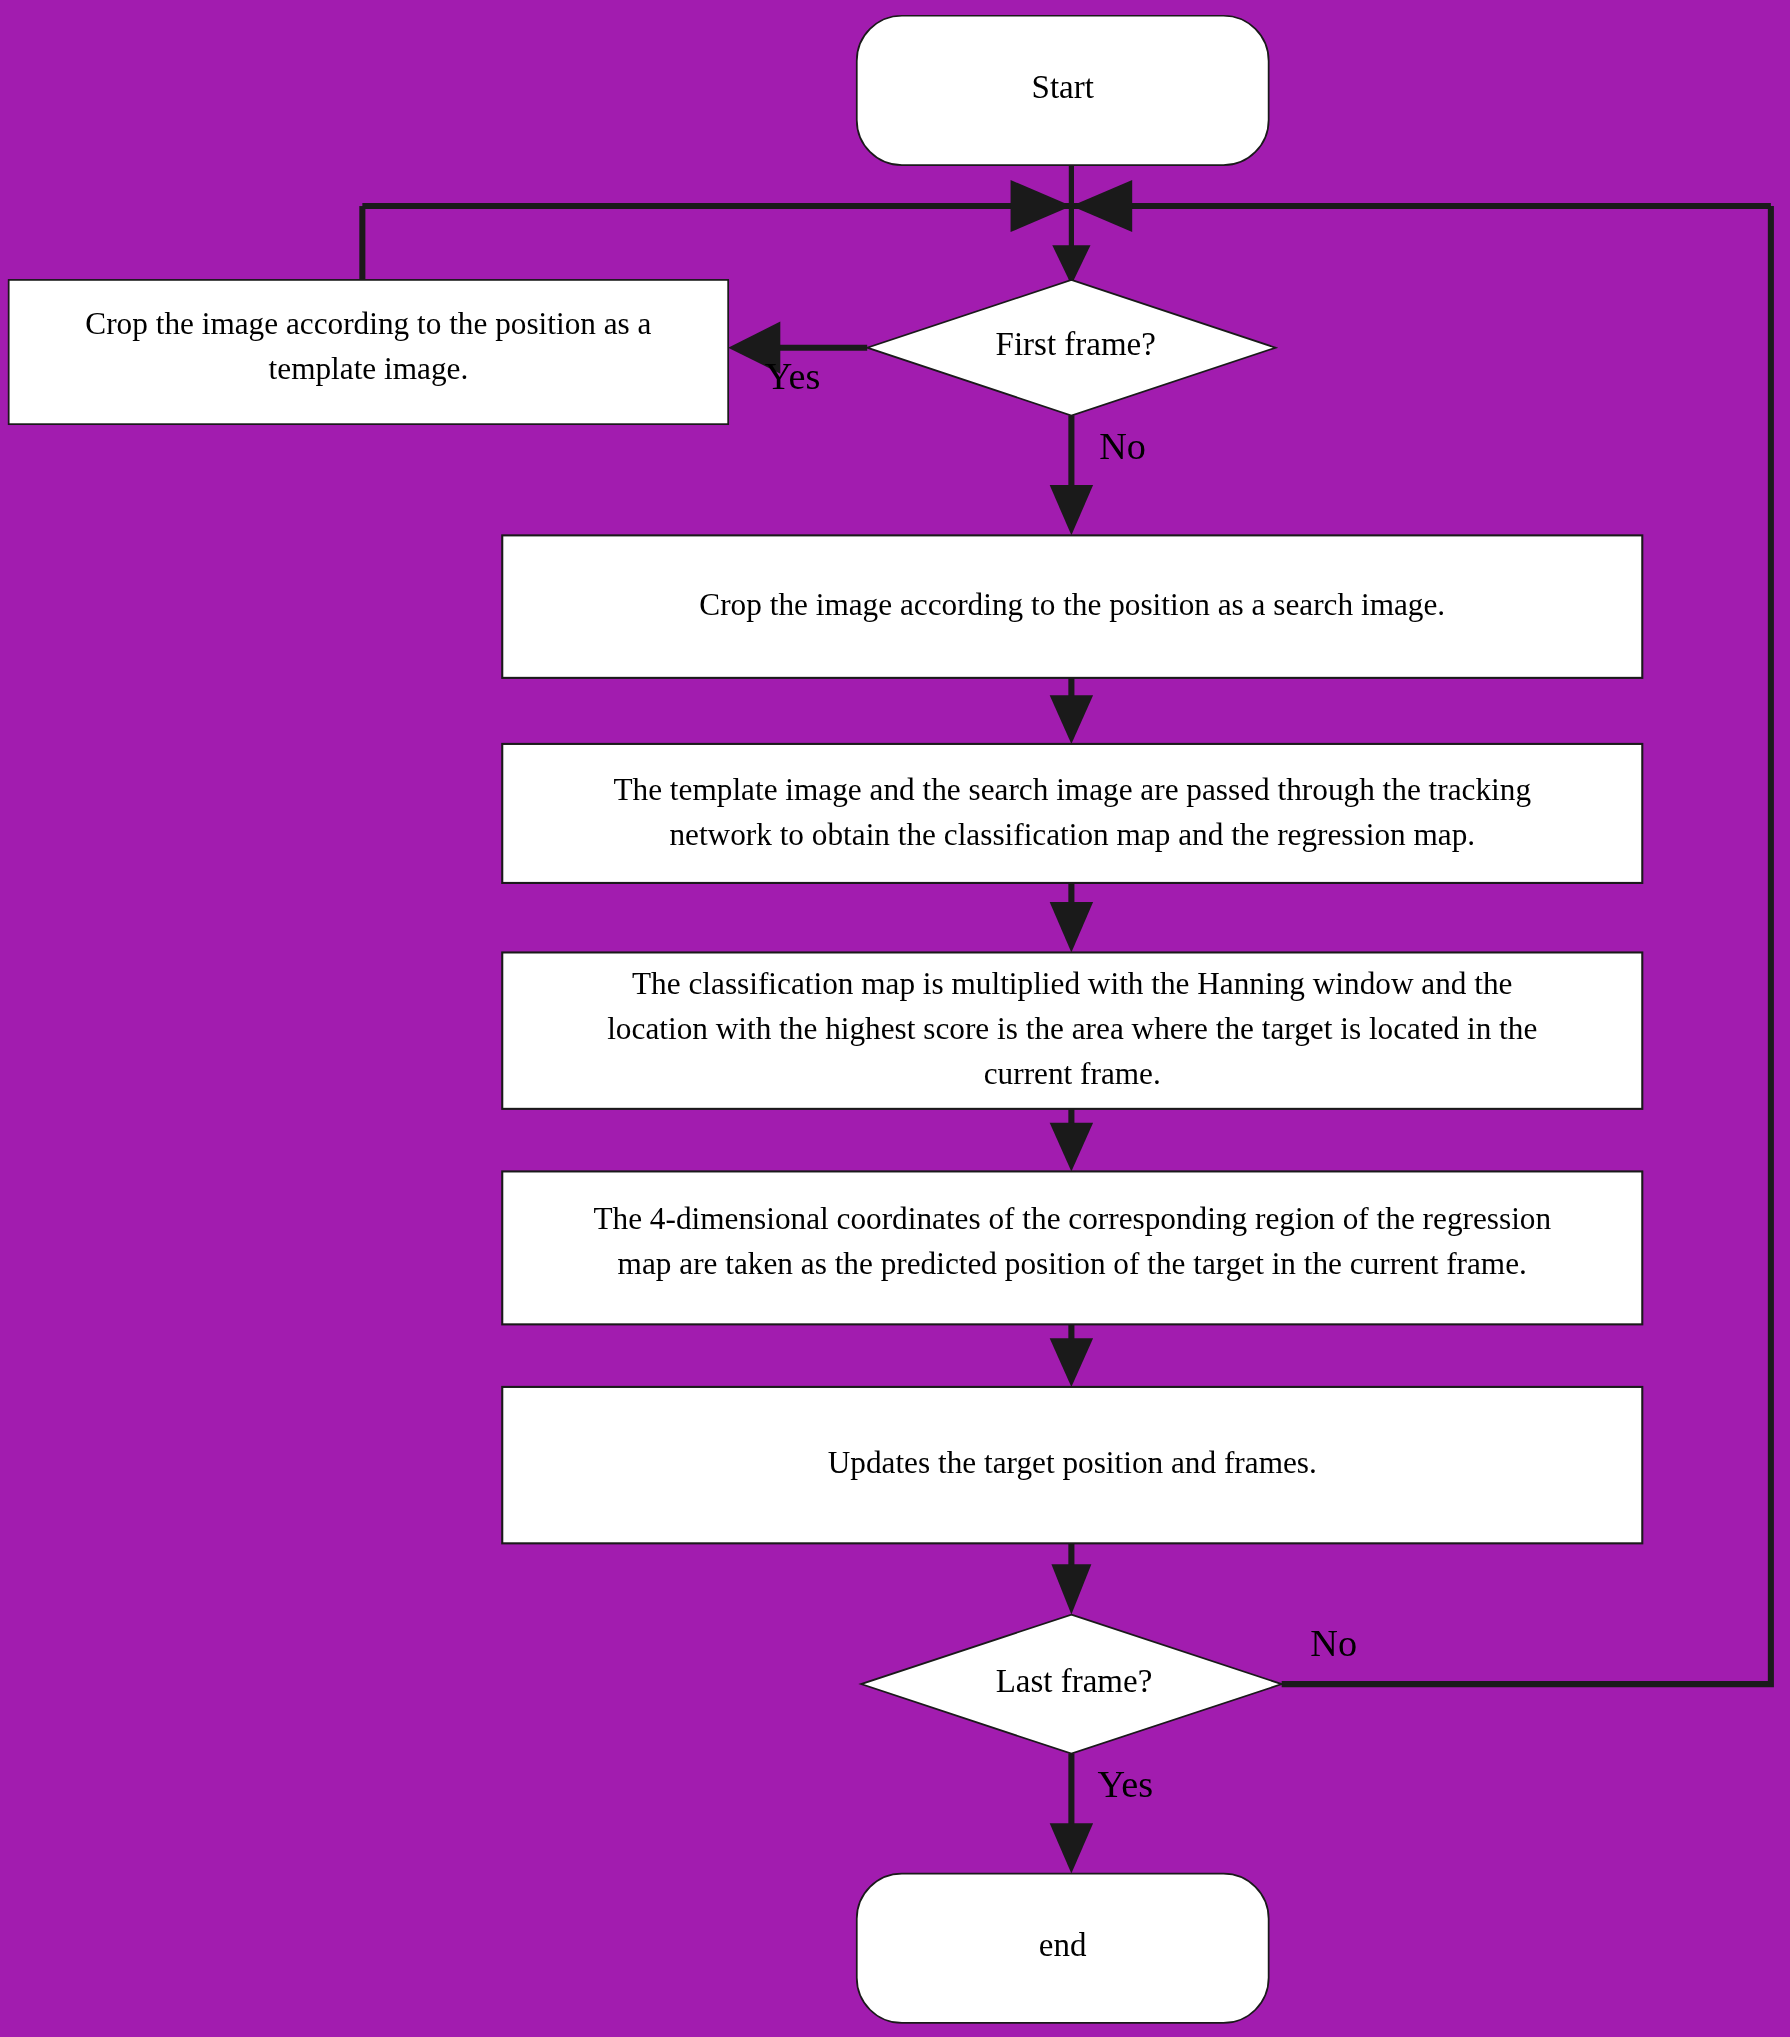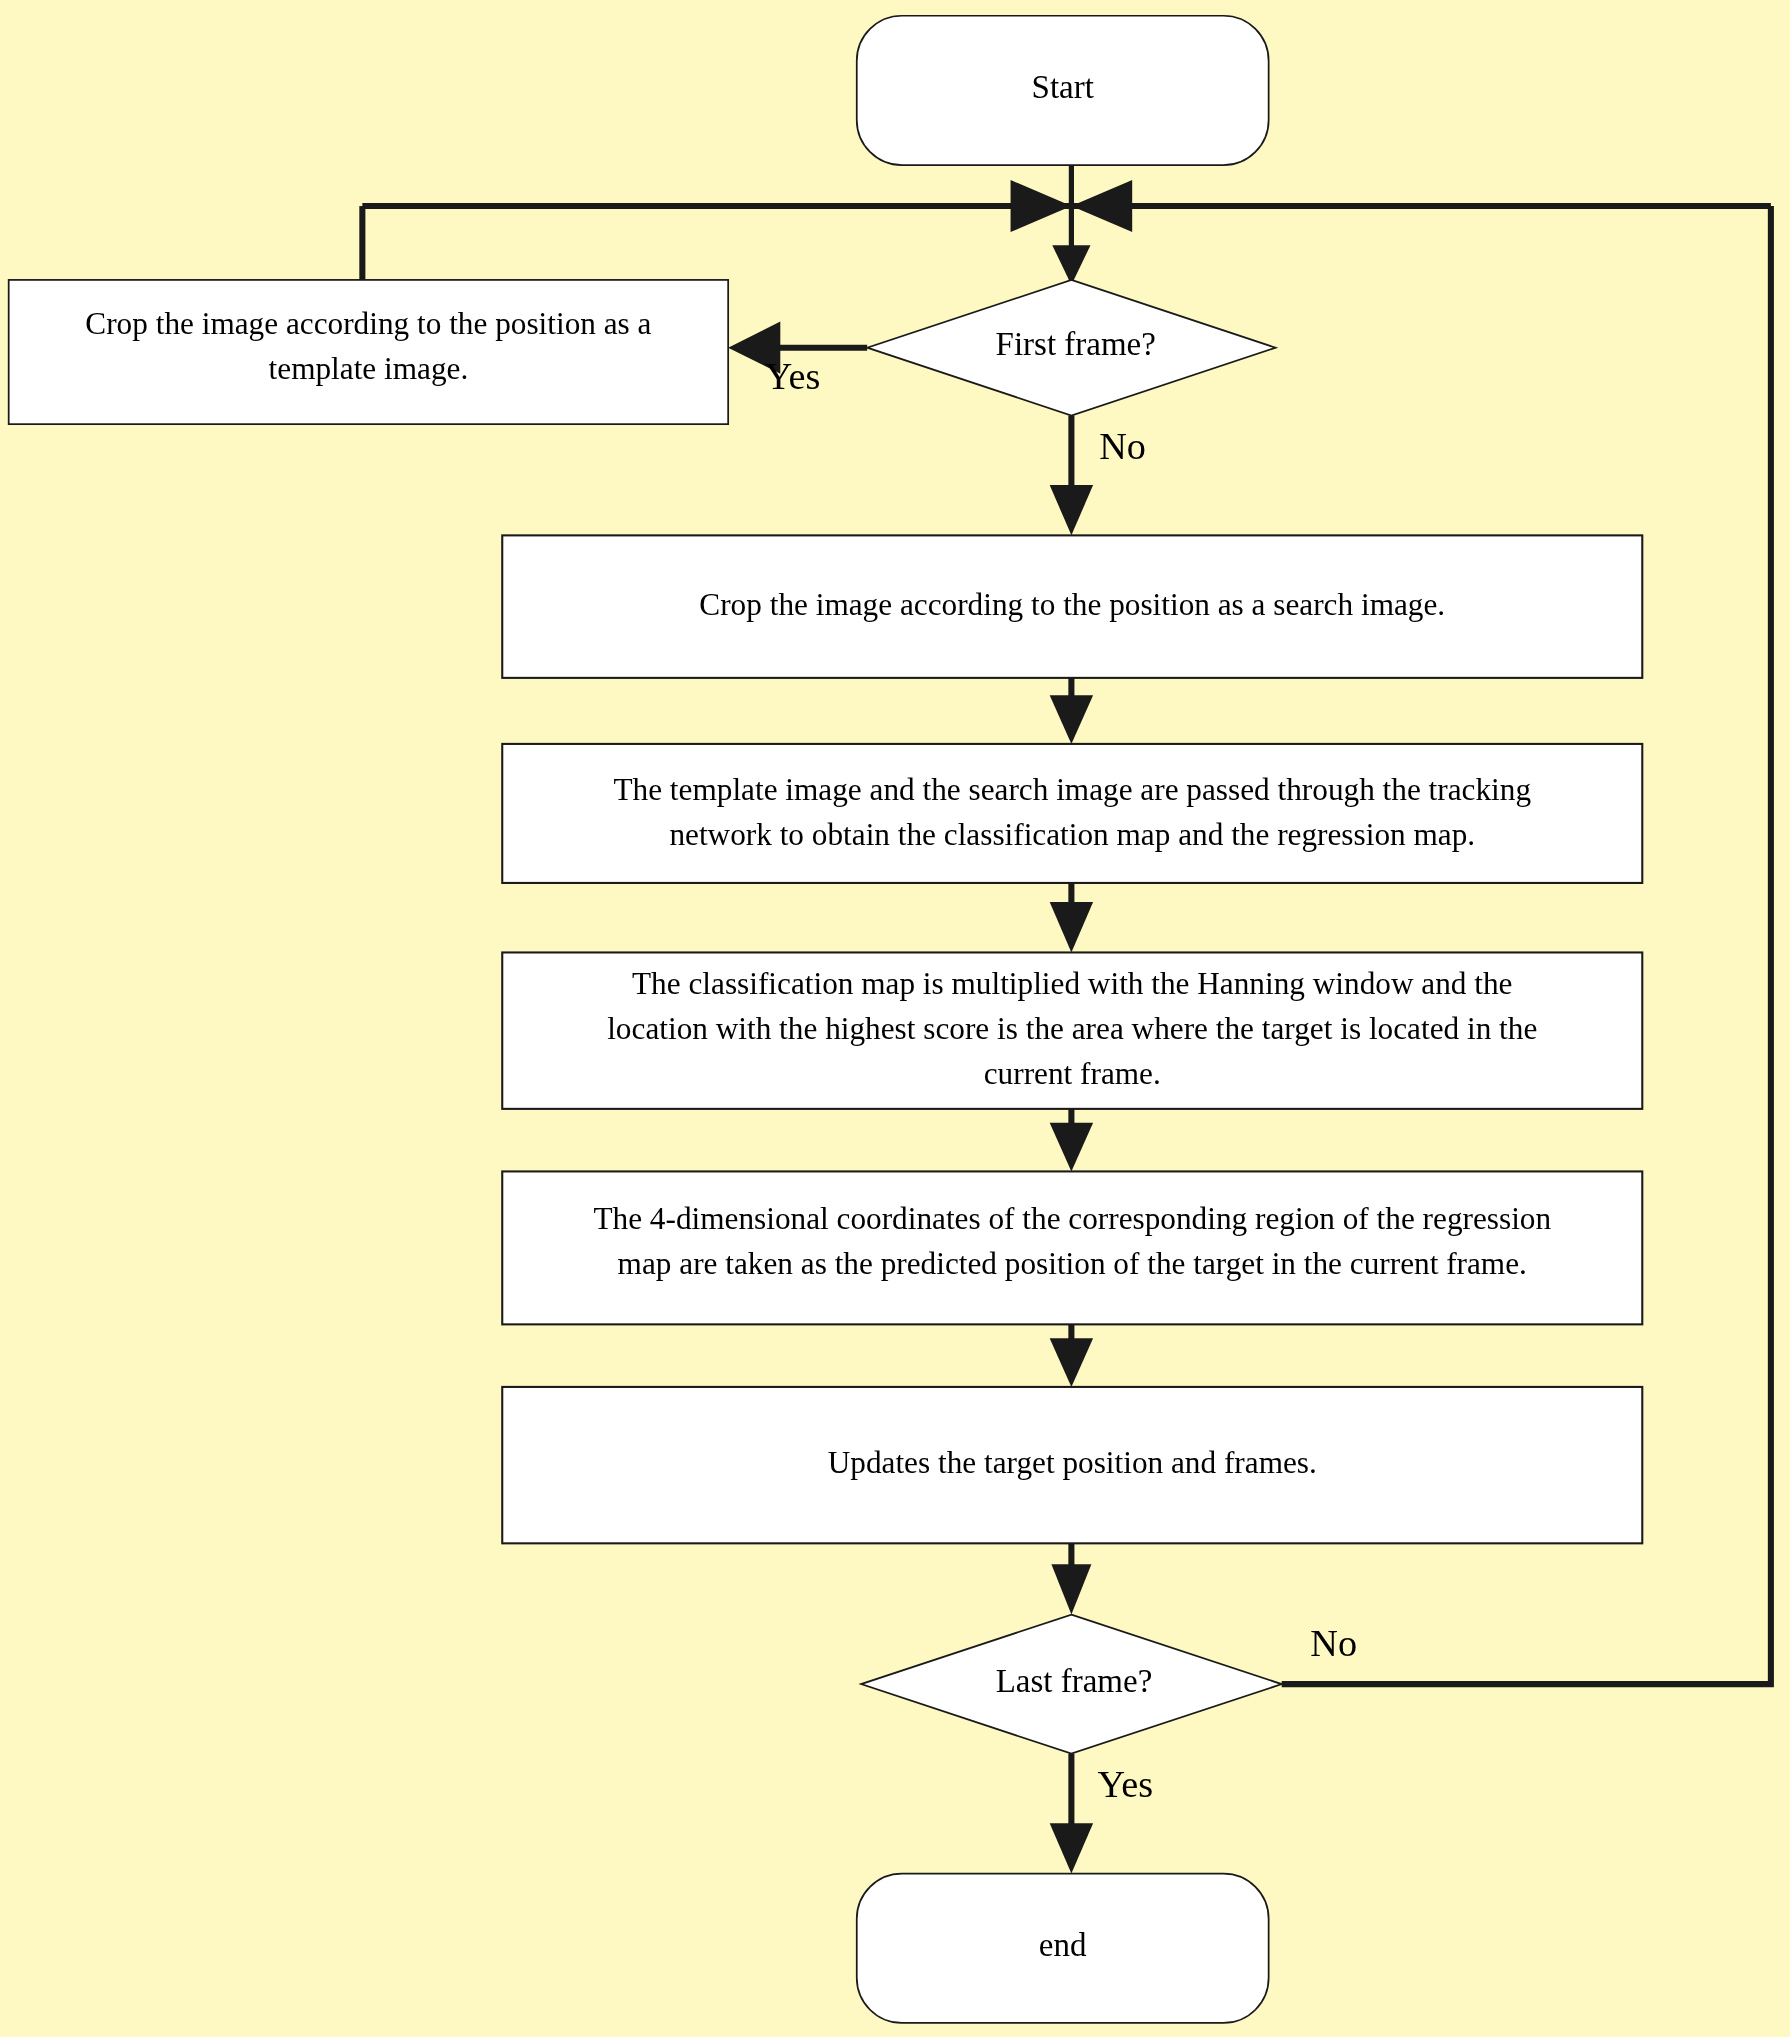--- a/index.html
+++ b/index.html
@@ -7,21 +7,21 @@
     padding: 0;
     background: #ffffff;
   }
   body {
     font-family: "Liberation Serif", "DejaVu Serif", serif;
   }
   #flowchart-root {
     position: relative;
     width: 1790px;
     height: 2037px;
-    background: #fef9c3;
+    background: #a21caf;
     overflow: hidden;
   }
   svg#flow-svg {
     position: absolute;
     top: 0;
     left: 0;
     width: 1790px;
     height: 2037px;
   }
   .node-shape {

